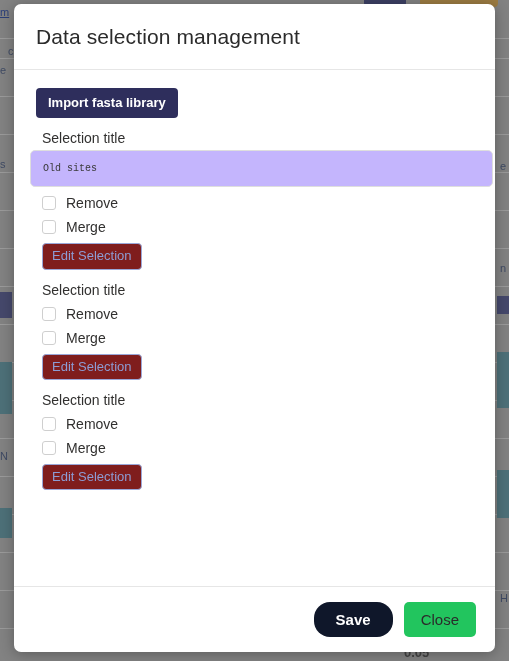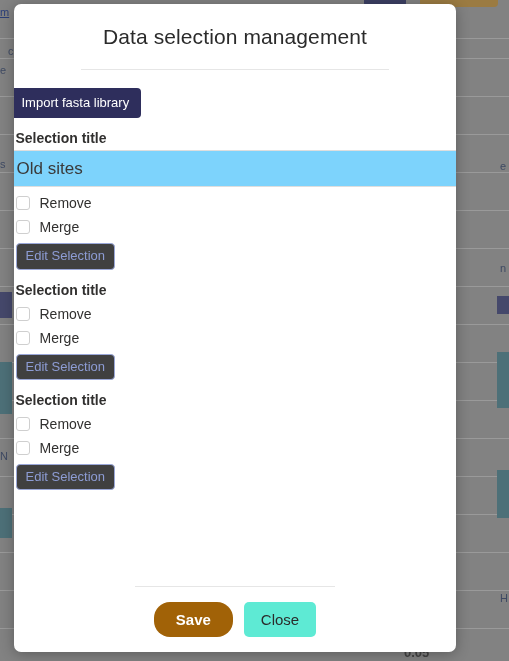--- a/index.html
+++ b/index.html
@@ -55,29 +55,28 @@
     white-space: nowrap;
   }
   .bg-text.link { color: #2b3f78; text-decoration: underline; }
   .bg-text.num  { font-size: 13px; color: #444; }
 
   
   .modal {
     position: absolute;
     left: 14px;
     top: 4px;
-    width: 442px;
+    width: 481px;
     height: 648px;
     background: #ffffff;
     border-radius: 7px;
     box-shadow: 0 2px 14px rgba(0,0,0,0.30);
     display: flex;
     flex-direction: column;
     overflow: hidden;
-    align-items: center;
   }
 
   .modal-header {
     height: 66px;
     flex: none;
     display: flex;
     align-items: center;
     padding: 0 22px;
     border-bottom: 1px solid #e6e6e6;
   }
@@ -97,46 +96,45 @@
   .import-wrap { padding: 0 14px 0 14px; }
 
   .btn-import {
     display: inline-block;
     background: #2e2e5c;
     color: #ffffff;
     border: none;
     border-radius: 4px;
     font-family: "Liberation Sans", sans-serif;
     font-size: 13px;
-    font-weight: normal;
+    font-weight: bold;
     padding: 8px 12px;
     cursor: pointer;
     line-height: 1.1;
   }
 
   .group { padding: 0 8px; }
 
   .field-label {
     display: block;
     font-size: 14px;
     color: #31302f;
     margin: 12px 0 4px 12px;
-    font-weight: bold;
   }
 
   .text-input {
     display: block;
     width: 463px;
     height: 37px;
     margin: 0 auto;
     border: 1px solid #dedede;
     border-radius: 5px;
-    background: #7dd3fc;
-    font-family: Liberation Sans, sans-serif;
-    font-size: 17px;
+    background: #c4b5fd;
+    font-family: Liberation Mono, monospace;
+    font-size: 10px;
     color: #3a3a3a;
     padding: 0 12px;
     outline: none;
   }
 
   .check-row {
     display: flex;
     align-items: center;
     margin: 8px 0 0 12px;
   }
@@ -150,21 +148,21 @@
   }
   .check-label {
     font-size: 14px;
     color: #31302f;
     margin-left: 10px;
   }
 
   .btn-edit {
     display: inline-block;
     margin: 8px 0 0 12px;
-    background: #404040;
+    background: #7f1d1d;
     color: #8d9cd4;
     border: 1px solid #9aa7d8;
     border-radius: 4px;
     font-family: "Liberation Sans", sans-serif;
     font-size: 13px;
     padding: 5px 9px;
     cursor: pointer;
     line-height: 1.1;
   }
 
@@ -173,32 +171,32 @@
     height: 66px;
     border-top: 1px solid #e6e6e6;
     display: flex;
     align-items: center;
     justify-content: flex-end;
     gap: 11px;
     padding: 0 19px;
   }
 
   .btn-save {
-    background: #a16207;
+    background: #0f172a;
     color: #ffffff;
     border: none;
     border-radius: 16px;
     font-family: "Liberation Sans", sans-serif;
     font-size: 15px;
     font-weight: bold;
     padding: 9px 22px;
     cursor: pointer;
   }
   .btn-close {
-    background: #5eead4;
+    background: #22c55e;
     color: #2b2b2b;
     border: none;
     border-radius: 5px;
     font-family: "Liberation Sans", sans-serif;
     font-size: 15px;
     padding: 9px 17px;
     cursor: pointer;
   }
 </style>
 </head>

